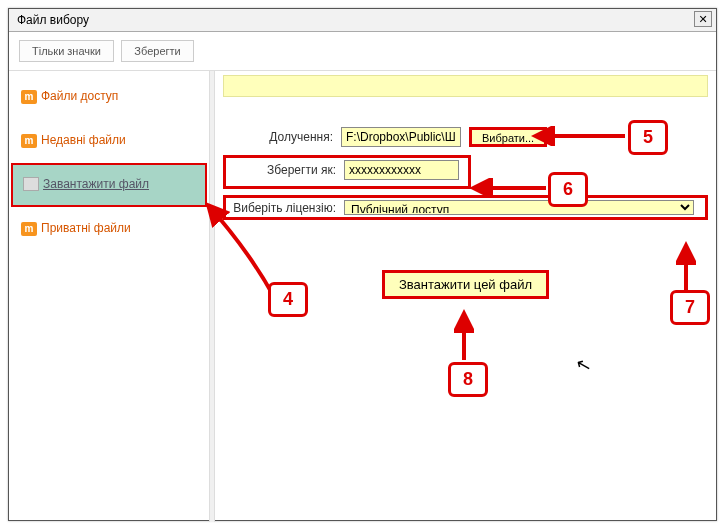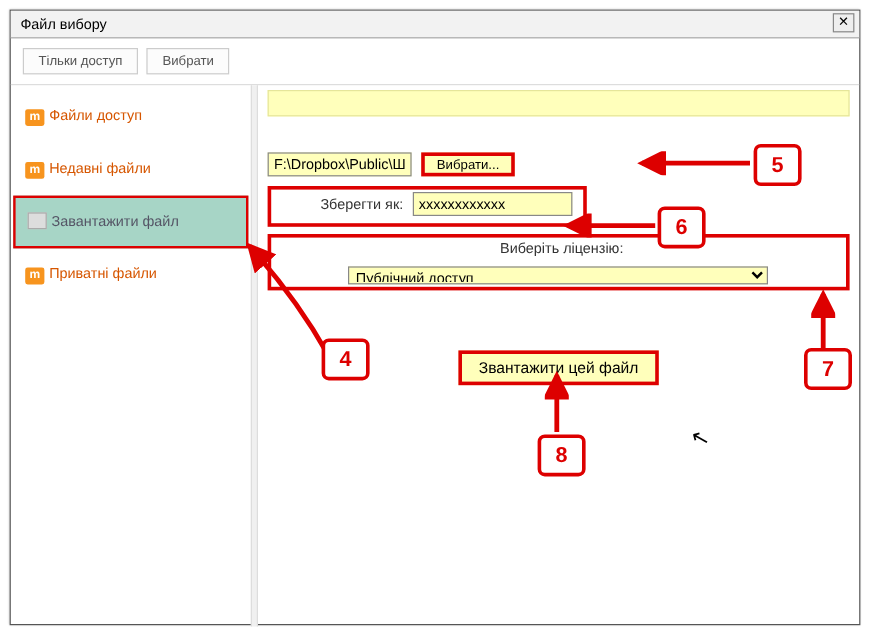--- a/index.html
+++ b/index.html
@@ -71,20 +71,21 @@
     align-items: center;
     gap: 4px;
     border: 2px solid transparent;
     line-height: 1.3;
   }
   .sidebar-item.selected {
     background: #a7d5c6;
     color: #556;
     border: 2px solid #d00;
     margin: 0 2px;
+    text-decoration: underline;
   }
   .sidebar-item .icon {
     width: 16px;
     height: 16px;
     flex-shrink: 0;
   }
   .divider {
     width: 6px;
     background: #f0f0f0;
     border-left: 1px solid #ddd;
@@ -115,21 +116,21 @@
     color: #333;
   }
   .text-input {
     font-size: 12px;
     padding: 2px 4px;
     border: 1px solid #888;
     background: #ffffbb;
     height: 20px;
   }
   .text-input.w1 { width: 120px; }
-  .text-input.w2 { width: 133px; }
+  .text-input.w2 { width: 115px; }
   .select {
     font-size: 12px;
     padding: 1px 2px;
     border: 1px solid #888;
     background: #ffffbb;
     height: 15px;
     width: 350px;
   }
   .browse-btn {
     font-size: 11px;
@@ -198,22 +199,22 @@
 
 <div class="dialog">
   <div class="titlebar">
     <span>Файл вибору</span>
     <div class="close-btn">
       <span>✕</span>
     </div>
   </div>
 
   <div class="toolbar">
-    <button>Тільки доступ</button>
-    <button>Вибрати</button>
+    <button>Тільки значки</button>
+    <button>Зберегти</button>
   </div>
 
   <div class="body">
 
     <div class="sidebar">
       <div class="sidebar-item">
         <span class="icon"><span class="m-icon">m</span></span>
         <span>Файли доступ</span>
       </div>
       <div class="sidebar-item">
@@ -229,32 +230,33 @@
         <span>Приватні файли</span>
       </div>
     </div>
 
     <div class="divider"></div>
 
     <div class="main">
       <div class="yellow-bar"></div>
 
       <div class="form-row">
+        <div class="form-label">Долучення:</div>
         <input class="text-input w1" value="F:\Dropbox\Public\Шк" style="">
         <button class="browse-btn red-box">Вибрати...</button>
       </div>
 
       <div class="red-box" style="display:inline-block; padding:2px 9px 2px 0; margin-left:0;">
         <div class="form-row" style="margin-bottom:4px;">
           <div class="form-label" style="border:none">Зберегти як:</div>
           <input class="text-input w2" value="xxxxxxxxxxxx" style="">
         </div>
       </div>
 
-      <div class="form-row red-box" style="margin-top:6px; padding:2px 2px 2px 0;flex-direction:column;">
+      <div class="form-row red-box" style="margin-top:6px; padding:2px 2px 2px 0;">
         <div class="form-label">Виберіть ліцензію:</div>
         <select class="select">
           <option>Публічний доступ</option>
         </select>
       </div>
 
       <div class="upload-row">
         <button class="upload-btn red-box">Звантажити цей файл</button>
       </div>
 

